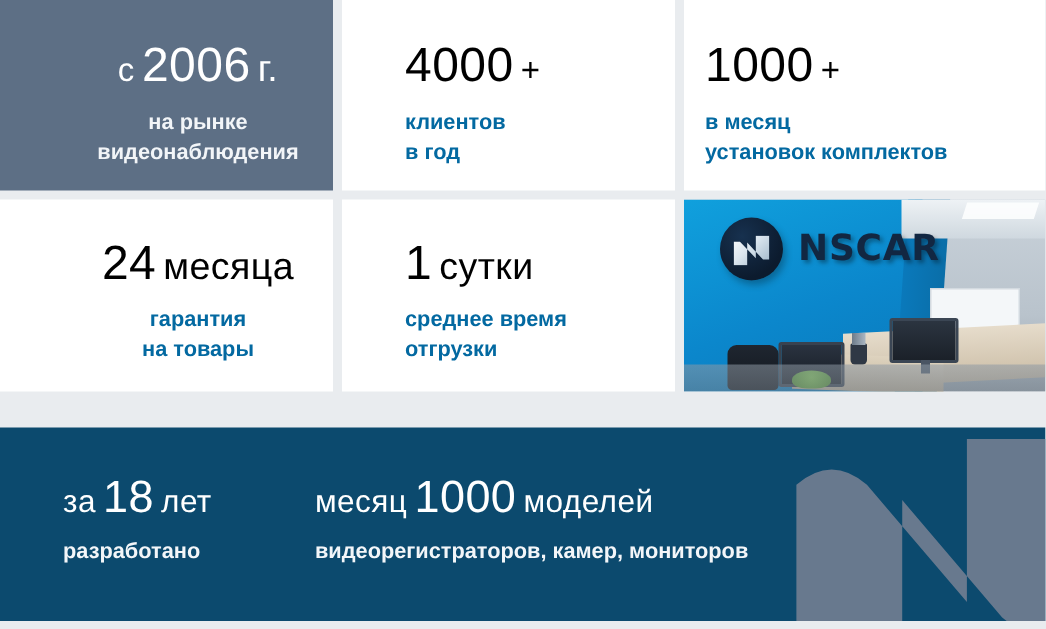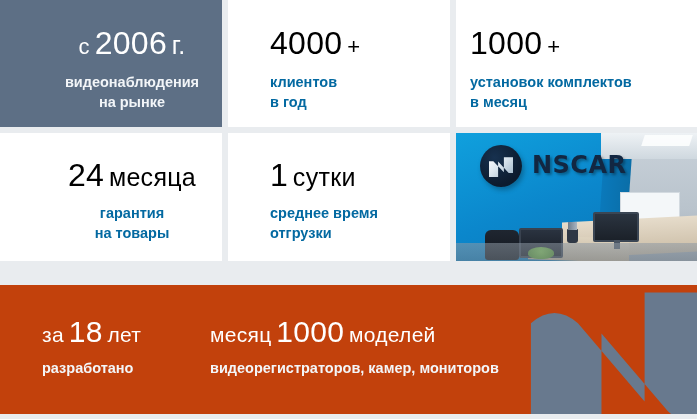--- a/index.html
+++ b/index.html
@@ -149,21 +149,21 @@
     background:#2f3845;border-radius:1px 1px 3px 3px;
   }
   .ph-cup:after{
     content:"";position:absolute;left:1px;top:-7px;width:9px;height:8px;
     background:linear-gradient(90deg,#6d7b8a,#aab6c2);
   }
 
   
   .banner{
     position:absolute;left:0;top:285px;width:697px;height:129px;
-    background:#c2410c;overflow:hidden;
+    background:#0c4a6e;overflow:hidden;
   }
   .banner-mark{
     position:absolute;right:-26px;top:-6px;width:196px;height:170px;
     color:#68798e;
   }
   .banner-inner{position:absolute;left:0;top:0;width:100%;height:100%;}
   .bcol{position:absolute;top:32px;}
   .bcol1{left:42px;}
   .bcol2{left:210px;}
   .bcol .big{color:#ffffff;}
@@ -184,22 +184,22 @@
   <div class="grid">
 
     <div class="tile slate t-r1 c1">
       <div class="tile-inner">
         <div class="big">
           <span class="pre">с</span>
           <span class="num">2006</span>
           <span class="word">г.</span>
         </div>
         <div class="sub">
+          <div>на рынке</div>
           <div>видеонаблюдения</div>
-          <div>на рынке</div>
         </div>
       </div>
     </div>
 
     <div class="tile white t-r1 c2">
       <div class="tile-inner">
         <div class="big">
           <span class="num">4000</span>
           <span class="plus">+</span>
         </div>
@@ -210,22 +210,22 @@
       </div>
     </div>
 
     <div class="tile white t-r1 c3">
       <div class="tile-inner">
         <div class="big">
           <span class="num">1000</span>
           <span class="plus">+</span>
         </div>
         <div class="sub">
+          <div>в месяц</div>
           <div>установок комплектов</div>
-          <div>в месяц</div>
         </div>
       </div>
     </div>
 
     <div class="tile white t-r2 c1">
       <div class="tile-inner">
         <div class="big">
           <span class="num">24</span>
           <span class="word">месяца</span>
         </div>

